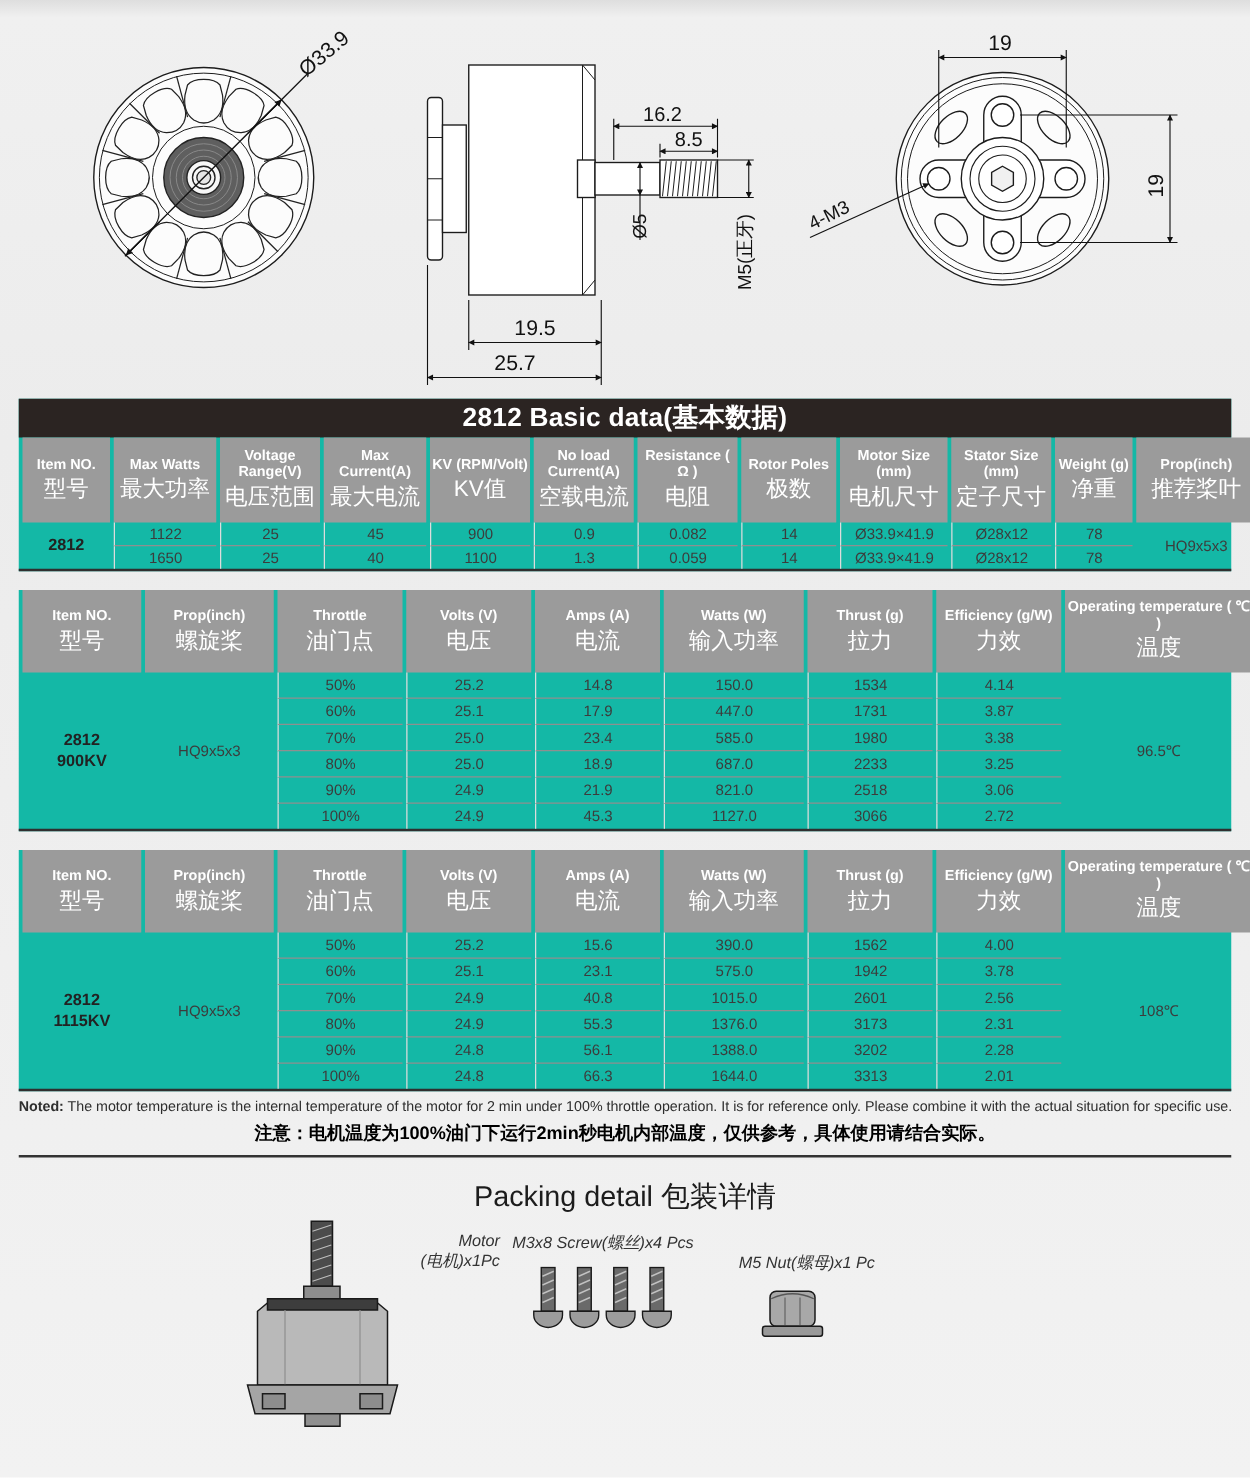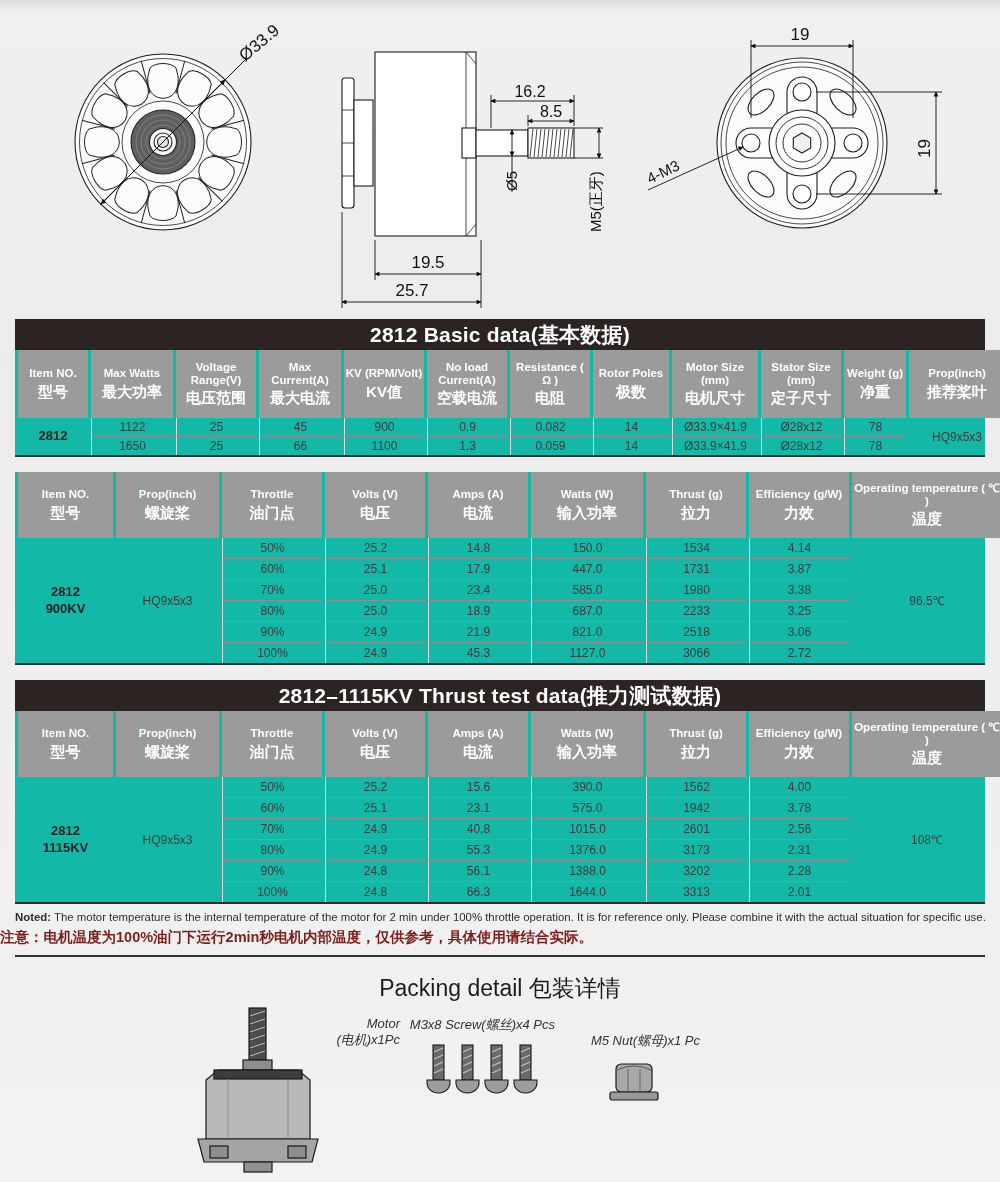--- a/index.html
+++ b/index.html
@@ -14,32 +14,32 @@
   .tbox{margin:0 15px;background:#14b8a6;border-bottom:2px solid #2f2f2f;}
   .tbox.mt1{margin-top:7px;}
   .tbox.mt2{margin-top:15px;}
   .tbar{background:#2b2422;color:#fff;text-align:center;font-weight:bold;
         font-size:21px;height:31px;line-height:31px;letter-spacing:.2px;}
   table{width:100%;border-collapse:separate;border-spacing:3px 0;table-layout:fixed;}
   th{background:#9b9b9b;color:#fff;vertical-align:middle;padding:2px 1px;}
   .basic th{height:64px;}
   .thrust th{height:62px;}
   th .en{font-size:11.5px;line-height:1.15;font-weight:bold;}
-  th .zh{font-size:15px;line-height:1.2;font-weight:bold;margin-top:2px;}
+  th .zh{font-size:18px;line-height:1.2;font-weight:normal;margin-top:2px;}
   td{font-size:12px;color:#3c3c3c;text-align:center;vertical-align:middle;}
   .basic td{height:16px;}
   .thrust td{height:18px;}
   td.v{border-left:1px solid #dcdcdc;}
   tr.sep td.v{border-bottom:1px solid #8f8f8f;}
   td.item{font-weight:bold;font-size:13px;color:#222;line-height:1.25;}
   td.plain{font-size:12px;}
   
   .note-en{margin:7px 15px 0;text-align:center;font-size:11.4px;color:#2e2e2e;white-space:nowrap;}
   .note-en b{font-weight:bold;}
-  .note-zh{margin-top:5px;font-size:14.5px;font-weight:bold;color:#7f1d1d;}
+  .note-zh{margin-top:5px;text-align:center;font-size:14.5px;font-weight:bold;color:#000000;}
   .note-rule{height:2px;background:#333;margin:8px 15px 0;}
   
   .pack-title{margin-top:16px;text-align:center;font-size:23px;font-weight:normal;color:#1c1c1c;}
   .pack{position:relative;height:180px;}
   .pack .lbl{position:absolute;font-size:13px;color:#333;text-align:right;white-space:nowrap;font-style:italic;}
   .pack .icon{position:absolute;}
 </style>
 </head>
 <body>
 
@@ -261,21 +261,21 @@
         <td class="v">0.082</td>
         <td class="v">14</td>
         <td class="v">Ø33.9×41.9</td>
         <td class="v">Ø28x12</td>
         <td class="v">78</td>
         <td class="plain" rowspan="2">HQ9x5x3</td>
       </tr>
       <tr>
         <td class="v">1650</td>
         <td class="v">25</td>
-        <td class="v">66</td>
+        <td class="v">40</td>
         <td class="v">1100</td>
         <td class="v">1.3</td>
         <td class="v">0.059</td>
         <td class="v">14</td>
         <td class="v">Ø33.9×41.9</td>
         <td class="v">Ø28x12</td>
         <td class="v">78</td>
       </tr>
     </tbody>
   </table>
@@ -387,21 +387,20 @@
         <td class="v">45.3</td>
         <td class="v">1127.0</td>
         <td class="v">3066</td>
         <td class="v">2.72</td>
       </tr>
     </tbody>
   </table>
 </div>
 
 <div class="tbox mt2">
-  <div class="tbar">2812–1115KV Thrust test data(推力测试数据)</div>
   <table class="thrust">
     <colgroup>
       <col style="width:95px">
         <col style="width:103px">
         <col style="width:100px">
         <col style="width:100px">
       <col style="width:100px">
         <col style="width:112px">
         <col style="width:100px">
         <col style="width:100px">

